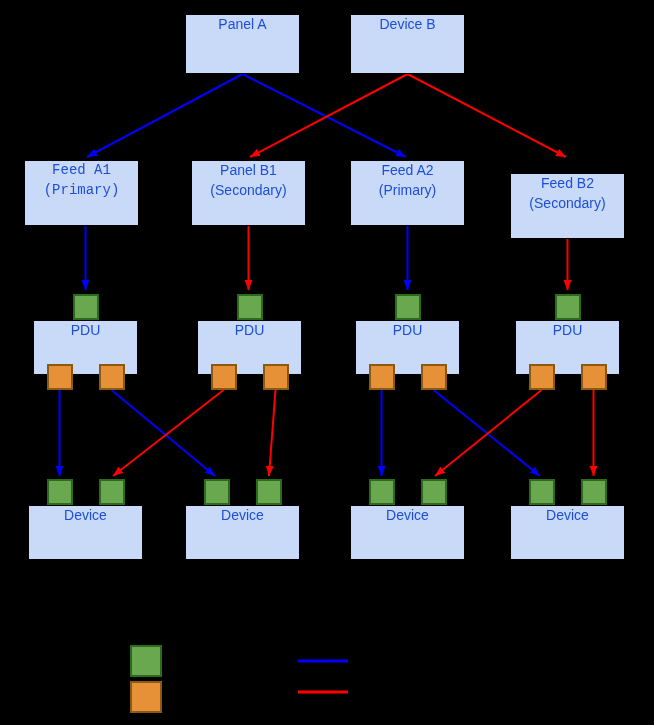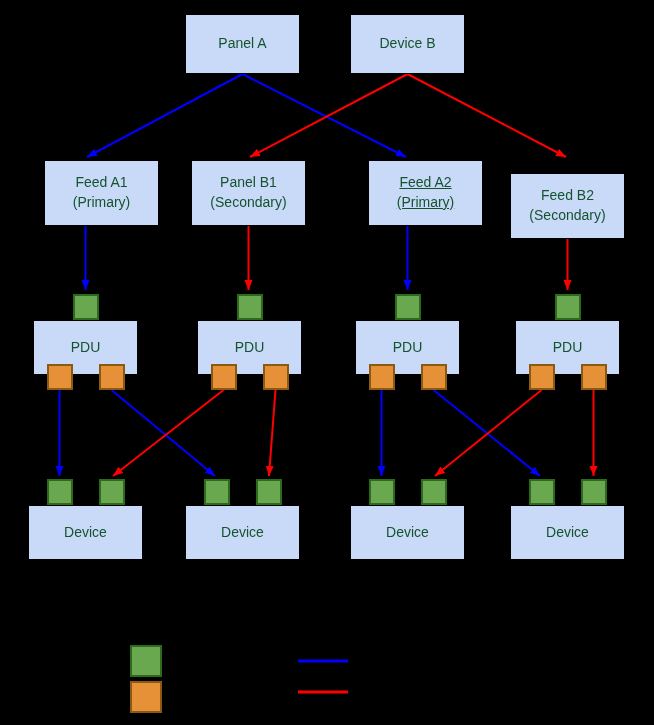--- a/index.html
+++ b/index.html
@@ -12,25 +12,24 @@
     font-family: "Liberation Sans", sans-serif;
     overflow: hidden;
   }
   .edges { position: absolute; left: 0; top: 0; z-index: 1; }
   .edge  { stroke-width: 2; }
   .legend-line { stroke-width: 3; }
   .box {
     position: absolute;
     background: #c9daf8;
     border: 1px solid #000;
-    color: #14532d;
+    color: #1d4ed8;
     display: flex;
     flex-direction: column;
     align-items: center;
-    justify-content: center;
     text-align: center;
     font-size: 14px;
     line-height: 1.4;
     z-index: 2;
   }
   .port {
     position: absolute;
     width: 26px;
     height: 26px;
     z-index: 3;
@@ -85,29 +84,29 @@
     <line class="legend-line" x1="298" y1="692" x2="348" y2="692" stroke="#ff0000"></line>
   </svg>
 
   <div class="box" style="left:185px; top:14px; width:115px; height:60px;">
     <span>Panel A</span>
   </div>
   <div class="box" style="left:350px; top:14px; width:115px; height:60px;">
     <span>Device B</span>
   </div>
 
-  <div class="box" style="left:44px; top:160px; width:115px; height:66px;">
+  <div class="box" style="left:24px; top:160px; width:115px; height:66px;font-family:Liberation Mono, monospace;">
     <span>Feed A1</span>
     <span>(Primary)</span>
   </div>
   <div class="box" style="left:191px; top:160px; width:115px; height:66px;">
     <span>Panel B1</span>
     <span>(Secondary)</span>
   </div>
-  <div class="box" style="left:368px; top:160px; width:115px; height:66px;text-decoration:underline;">
+  <div class="box" style="left:350px; top:160px; width:115px; height:66px;">
     <span>Feed A2</span>
     <span>(Primary)</span>
   </div>
   <div class="box" style="left:510px; top:173px; width:115px; height:66px;">
     <span>Feed B2</span>
     <span>(Secondary)</span>
   </div>
 
   <div class="box" style="left:33px; top:320px; width:105px; height:55px;">
     <span>PDU</span>

